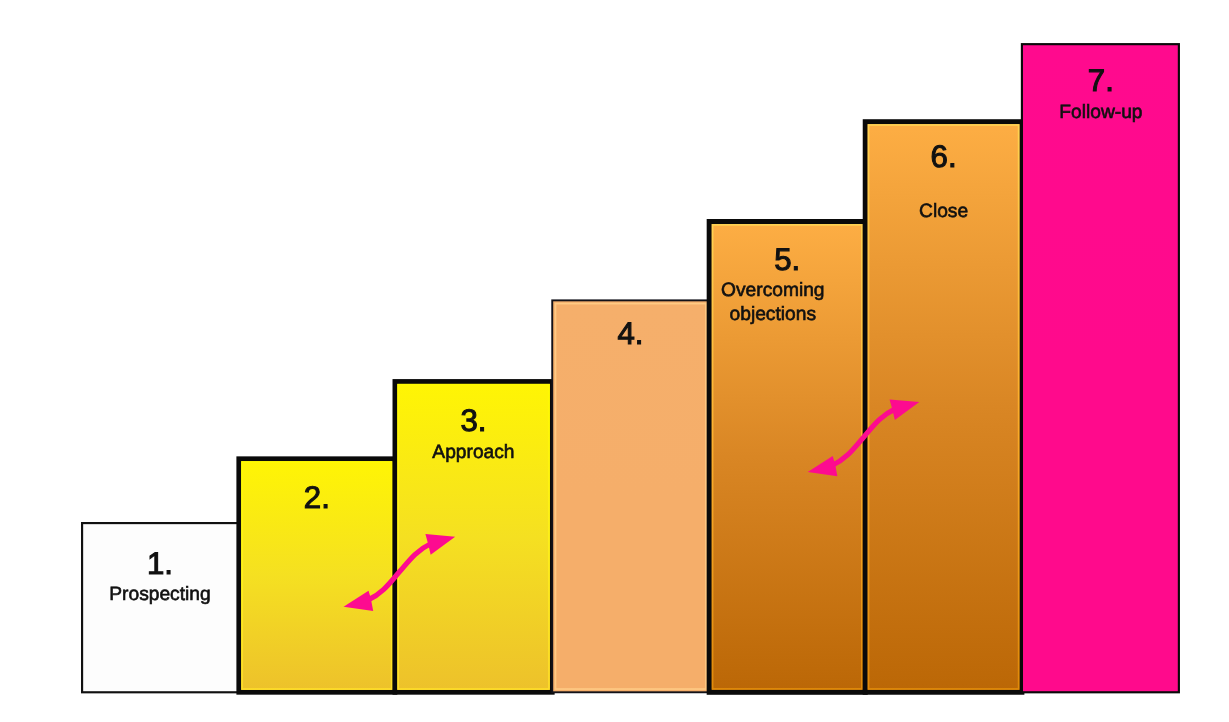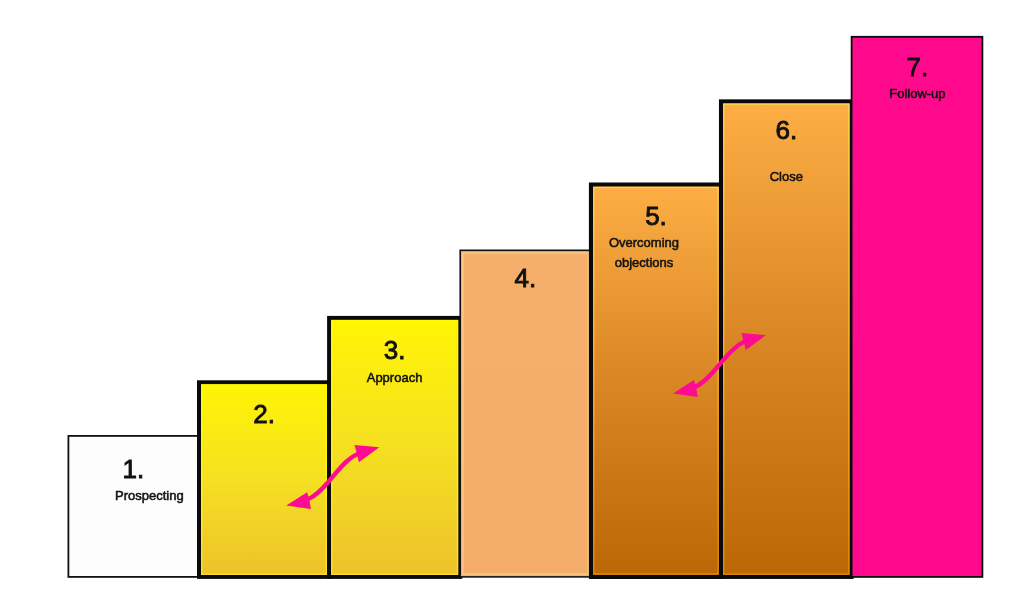--- a/index.html
+++ b/index.html
@@ -6,21 +6,21 @@
   html,body{margin:0;padding:0;}
   body{width:1024px;height:602px;background:#ffffff;overflow:hidden;
        font-family:"Liberation Sans",sans-serif;
        -webkit-font-smoothing:antialiased;}
   #stage{position:relative;width:1024px;height:602px;background:#ffffff;}
   #gfx{position:absolute;left:0;top:0;}
   #labels{position:absolute;left:0;top:0;width:1024px;height:602px;}
   .lbl{position:absolute;text-align:center;color:#111111;
        -webkit-font-smoothing:antialiased;will-change:transform;}
   .num{font-weight:400;font-size:26px;line-height:26px;-webkit-text-stroke:0.9px #111111;}
-  .ttl{font-weight:400;font-size:13px;line-height:20.2px;white-space:pre-line;
+  .ttl{font-weight:400;font-size:16px;line-height:20.2px;white-space:pre-line;
        -webkit-text-stroke:0.52px #111111;}
 </style>
 </head>
 <body>
 
 <div id="stage">
 
   <svg id="gfx" width="1024" height="602" viewBox="0 0 1024 602">
     <defs id="gdefs">
         <linearGradient id="grad0" x1="0" y1="0" x2="0" y2="1">
@@ -123,21 +123,21 @@
       <g class="arrow" transform="translate(719.7,364.3)">
         <path class="aspine" d="M -26.0 23.4 C -13.4 17.6, -6.6 7.4, 0 0 C 6.6 -7.4, 13.4 -17.6, 26.0 -23.4" fill="none" stroke="#FD0B90" stroke-width="4.3" stroke-linecap="butt"></path>
         <path class="ahead" d="M 46.4 -29.2 L 21.6 -31.4 L 23.7 -23.8 L 26.0 -14.2 Z" fill="#FD0B90"></path>
         <path class="atail" d="M -46.6 29.1 L -25.8 15.8 L -23.9 22.0 L -21.9 32.6 Z" fill="#FD0B90"></path>
       </g>
     </g>
   </svg>
 
   <div id="labels">
     <div class="lbl num" style="left: 68.4px; width: 130.6px; top: 455.6px;">1.</div>
-    <div class="lbl ttl" style="left: 68.4px; width: 130.6px; top: 486.1px; padding-left: 16px;">Prospecting</div>
+    <div class="lbl ttl" style="left: 68.4px; width: 130.6px; top: 486.1px;">Prospecting</div>
     <div class="lbl num" style="left: 199px; width: 130.1px; top: 400.7px;">2.</div>
     <div class="lbl num" style="left: 329.1px; width: 131.1px; top: 336.7px;">3.</div>
     <div class="lbl ttl" style="left: 329.1px; width: 131.1px; top: 367.5px;">Approach</div>
     <div class="lbl num" style="left: 460.2px; width: 130.8px; top: 265px;">4.</div>
     <div class="lbl num" style="left: 591px; width: 130px; top: 202.9px;">5.</div>
     <div class="lbl ttl" style="left: 579px; width: 130px; top: 233.2px;">Overcoming
 objections</div>
     <div class="lbl num" style="left: 721px; width: 130.6px; top: 117.3px;">6.</div>
     <div class="lbl ttl" style="left: 721px; width: 130.6px; top: 148px; margin-top: 19px;">Close</div>
     <div class="lbl num" style="left: 851.6px; width: 130.8px; top: 53.5px;">7.</div>

